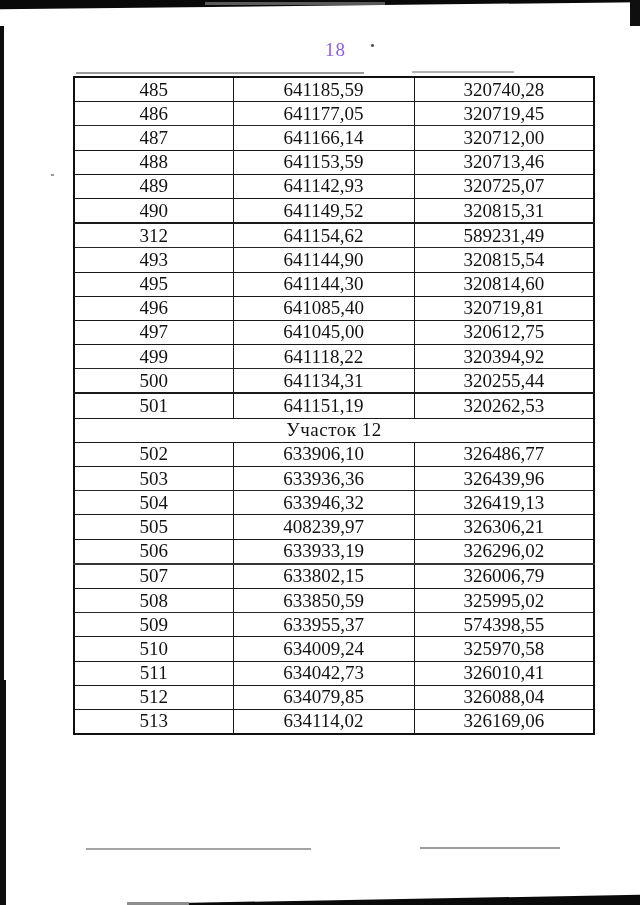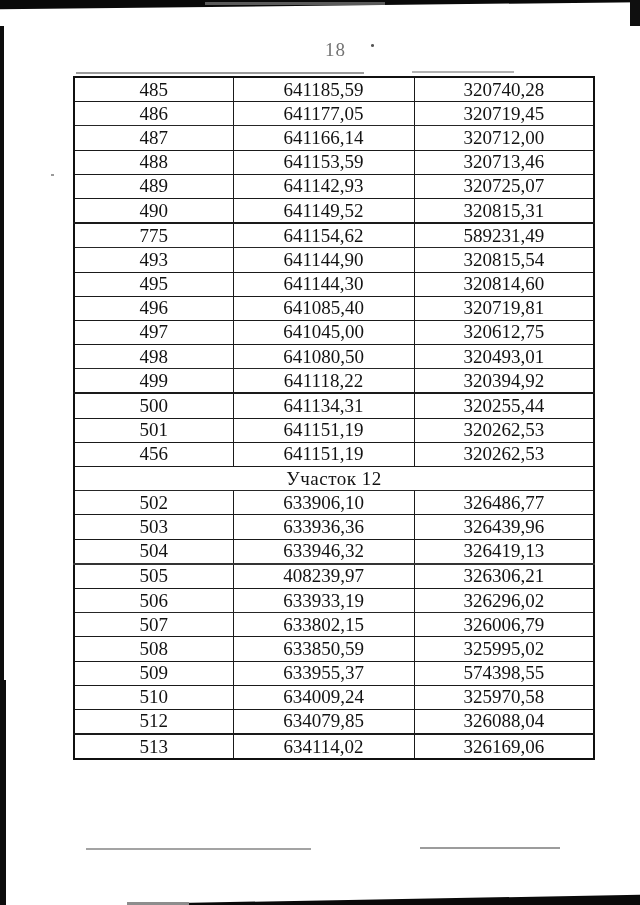--- a/index.html
+++ b/index.html
@@ -63,21 +63,21 @@
   .smudge-bot-1 { left: 86px;  top: 847.5px; width: 225px; height: 2px; background: #a3a3a3; }
   .smudge-bot-2 { left: 420px; top: 847px;  width: 140px; height: 2px;  background: #9c9c9c; }
 
   
   .page-number {
     position: absolute;
     left: 325px;
     top: 39px;
     font-size: 19px;
     letter-spacing: 1px;
-    color: #737373;
+    color: #8b5cf6;
   }
 
   
   table.coords {
     position: absolute;
     left: 73px;
     top: 76px;
     width: 520px;
     border-collapse: collapse;
     table-layout: fixed;
@@ -152,21 +152,21 @@
           <td>489</td>
           <td>641142,93</td>
           <td>320725,07</td>
         </tr>
         <tr>
           <td>490</td>
           <td>641149,52</td>
           <td>320815,31</td>
         </tr>
         <tr>
-          <td>775</td>
+          <td>312</td>
           <td>641154,62</td>
           <td>589231,49</td>
         </tr>
         <tr>
           <td>493</td>
           <td>641144,90</td>
           <td>320815,54</td>
         </tr>
         <tr>
           <td>495</td>
@@ -177,45 +177,35 @@
           <td>496</td>
           <td>641085,40</td>
           <td>320719,81</td>
         </tr>
         <tr>
           <td>497</td>
           <td>641045,00</td>
           <td>320612,75</td>
         </tr>
         <tr>
-          <td>498</td>
-          <td>641080,50</td>
-          <td>320493,01</td>
-        </tr>
-        <tr>
           <td>499</td>
           <td>641118,22</td>
           <td>320394,92</td>
         </tr>
         <tr>
           <td>500</td>
           <td>641134,31</td>
           <td>320255,44</td>
         </tr>
         <tr>
           <td>501</td>
           <td>641151,19</td>
           <td>320262,53</td>
         </tr>
         <tr>
-          <td>456</td>
-          <td>641151,19</td>
-          <td>320262,53</td>
-        </tr>
-        <tr>
           <td colspan="3" class="section">Участок 12</td>
         </tr>
         <tr>
           <td>502</td>
           <td>633906,10</td>
           <td>326486,77</td>
         </tr>
         <tr>
           <td>503</td>
           <td>633936,36</td>
@@ -250,20 +240,25 @@
           <td>509</td>
           <td>633955,37</td>
           <td>574398,55</td>
         </tr>
         <tr>
           <td>510</td>
           <td>634009,24</td>
           <td>325970,58</td>
         </tr>
         <tr>
+          <td>511</td>
+          <td>634042,73</td>
+          <td>326010,41</td>
+        </tr>
+        <tr>
           <td>512</td>
           <td>634079,85</td>
           <td>326088,04</td>
         </tr>
         <tr>
           <td>513</td>
           <td>634114,02</td>
           <td>326169,06</td>
         </tr>
       </tbody>

